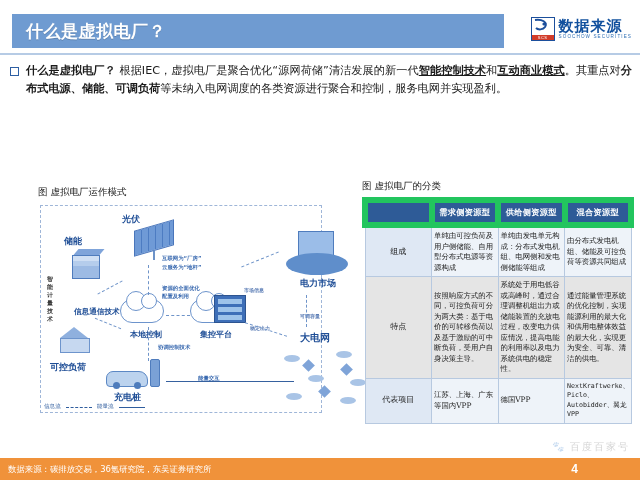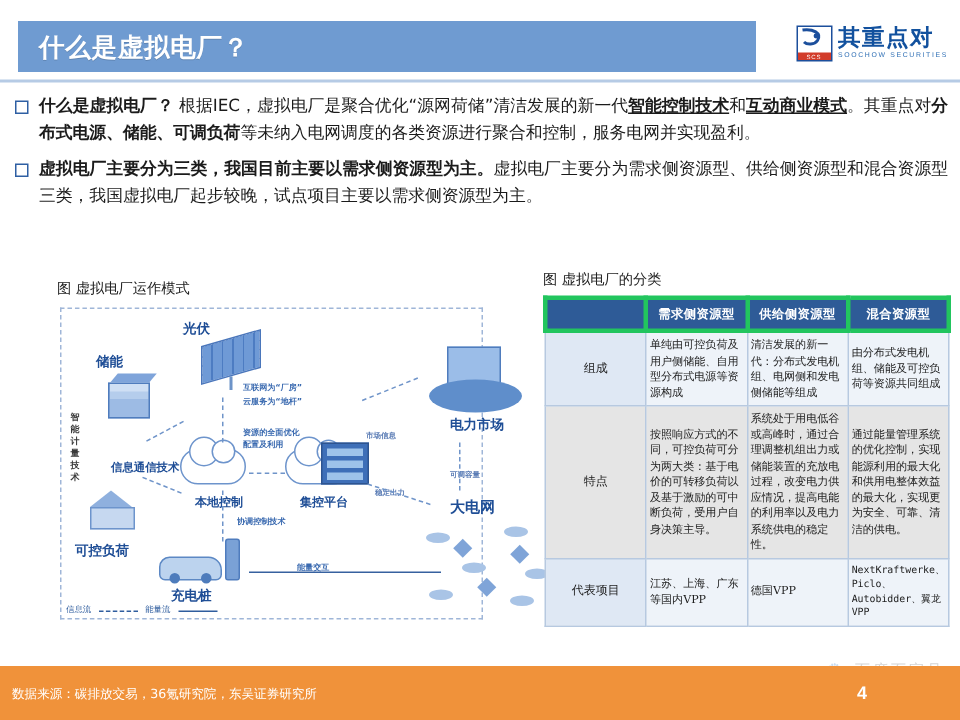--- a/index.html
+++ b/index.html
@@ -109,36 +109,36 @@
   .legend{position:absolute;left:6px;top:200px;display:flex;align-items:center;gap:5px;font-size:5.6px;color:#2f5d9e;}
   .legend .ld{width:26px;border-top:1.2px dashed #2f5d9e;}
   .legend .ls{width:26px;border-top:1.4px solid #2f5d9e;}
 
   
   .fig-right{position:absolute;left:362px;top:180px;width:244px;}
   table.cls{border-collapse:collapse;width:272px;table-layout:fixed;
     font-family:"DejaVu Serif","Liberation Serif",serif;}
   table.cls th{
     background:#2e5b97;color:#ffffff;font-size:8.2px;font-weight:bold;
-    padding:4px 1px;text-align:center;border:3px solid #22c55e;letter-spacing:.3px;
+    padding:4px 1px;text-align:center;border:6px solid #22c55e;letter-spacing:.3px;
   }
   table.cls th.corner{background:#2e5b97;}
   table.cls td{
     border:1px solid #b7c9e0;font-size:7.4px;line-height:10.5px;color:#1c1c1c;
     padding:3px 2px;vertical-align:middle;background:#eef3f9;
   }
   table.cls td.rowhead{
     text-align:center;font-size:8px;background:#dfe8f4;width:38px;
   }
   table.cls tr.alt td{background:#e5e5e5;}
   table.cls td.cellnum{font-family:"DejaVu Sans Mono","Liberation Mono",monospace;font-size:6.6px;line-height:9.5px;}
 
   
   .footer{
-    position:absolute;left:0;bottom:0;width:640px;height:36px;background:#f0923a;
+    position:absolute;left:0;bottom:0;width:640px;height:22px;background:#f0923a;
     display:flex;align-items:center;justify-content:space-between;
   }
   .footer-src{color:#ffffff;font-size:8.4px;margin-left:8px;font-family:"DejaVu Sans",sans-serif;}
   .footer-page{color:#ffffff;font-size:12px;font-weight:bold;margin-right:62px;}
 
   .watermark{
     position:absolute;right:10px;bottom:26px;
     font-size:10px;color:rgba(160,160,160,.45);letter-spacing:2px;
     font-family:"DejaVu Sans",sans-serif;pointer-events:none;
   }
@@ -153,41 +153,35 @@
 
 <div class="logo-wrap">
   <div class="logo-mark">
     <svg width="20" height="16" viewBox="0 0 20 16" aria-hidden="true">
       <path d="M3 2 C10 1, 16 4, 13 9 C11 12, 6 12, 4 10" fill="none" stroke="#1c4f9c" stroke-width="2"></path>
       <circle cx="12" cy="6" r="1.6" fill="#1c4f9c"></circle>
     </svg>
     <div class="mark-band">SCS</div>
   </div>
   <div class="logo-text">
-    <div class="logo-cn">其重点对</div>
+    <div class="logo-cn">数据来源</div>
     <div class="logo-en">SOOCHOW SECURITIES</div>
   </div>
 </div>
 <div class="header-rule"></div>
 
 <div class="bullets">
 
   <div class="bullet-row">
     <div class="bullet-sq"></div>
     <div class="bullet-text">
       <span class="b">什么是虚拟电厂？</span><span> 根据IEC，虚拟电厂是聚合优化“源网荷储”清洁发展的新一代</span><span class="bu">智能控制技术</span><span>和</span><span class="bu">互动商业模式</span><span>。其重点对</span><span class="b">分布式电源、储能、可调负荷</span><span>等未纳入电网调度的各类资源进行聚合和控制，服务电网并实现盈利。</span>
     </div>
   </div>
 
-  <div class="bullet-row">
-    <div class="bullet-sq"></div>
-    <div class="bullet-text">
-      <span class="b">虚拟电厂主要分为三类，我国目前主要以需求侧资源型为主。</span><span>虚拟电厂主要分为需求侧资源型、供给侧资源型和混合资源型三类，我国虚拟电厂起步较晚，试点项目主要以需求侧资源型为主。</span>
-    </div>
-  </div>
 
 </div>
 
 <div class="fig-left">
   <div class="fig-cap">图  虚拟电厂运作模式</div>
 
   <div class="diagram">
     <div class="dash-box"></div>
 
     <div class="dev" style="left:96px;top:22px;">
@@ -302,21 +296,21 @@
         <th class="corner"></th>
         <th>需求侧资源型</th>
         <th>供给侧资源型</th>
         <th>混合资源型</th>
       </tr>
     </thead>
     <tbody>
       <tr>
         <td class="rowhead">组成</td>
         <td>单纯由可控负荷及用户侧储能、自用型分布式电源等资源构成</td>
-        <td>清洁发展的新一代：分布式发电机组、电网侧和发电侧储能等组成</td>
+        <td>单纯由发电单元构成：分布式发电机组、电网侧和发电侧储能等组成</td>
         <td>由分布式发电机组、储能及可控负荷等资源共同组成</td>
       </tr>
       <tr class="alt">
         <td class="rowhead">特点</td>
         <td>按照响应方式的不同，可控负荷可分为两大类：基于电价的可转移负荷以及基于激励的可中断负荷，受用户自身决策主导。</td>
         <td>系统处于用电低谷或高峰时，通过合理调整机组出力或储能装置的充放电过程，改变电力供应情况，提高电能的利用率以及电力系统供电的稳定性。</td>
         <td>通过能量管理系统的优化控制，实现能源利用的最大化和供用电整体效益的最大化，实现更为安全、可靠、清洁的供电。</td>
       </tr>
       <tr>
         <td class="rowhead">代表项目</td>

